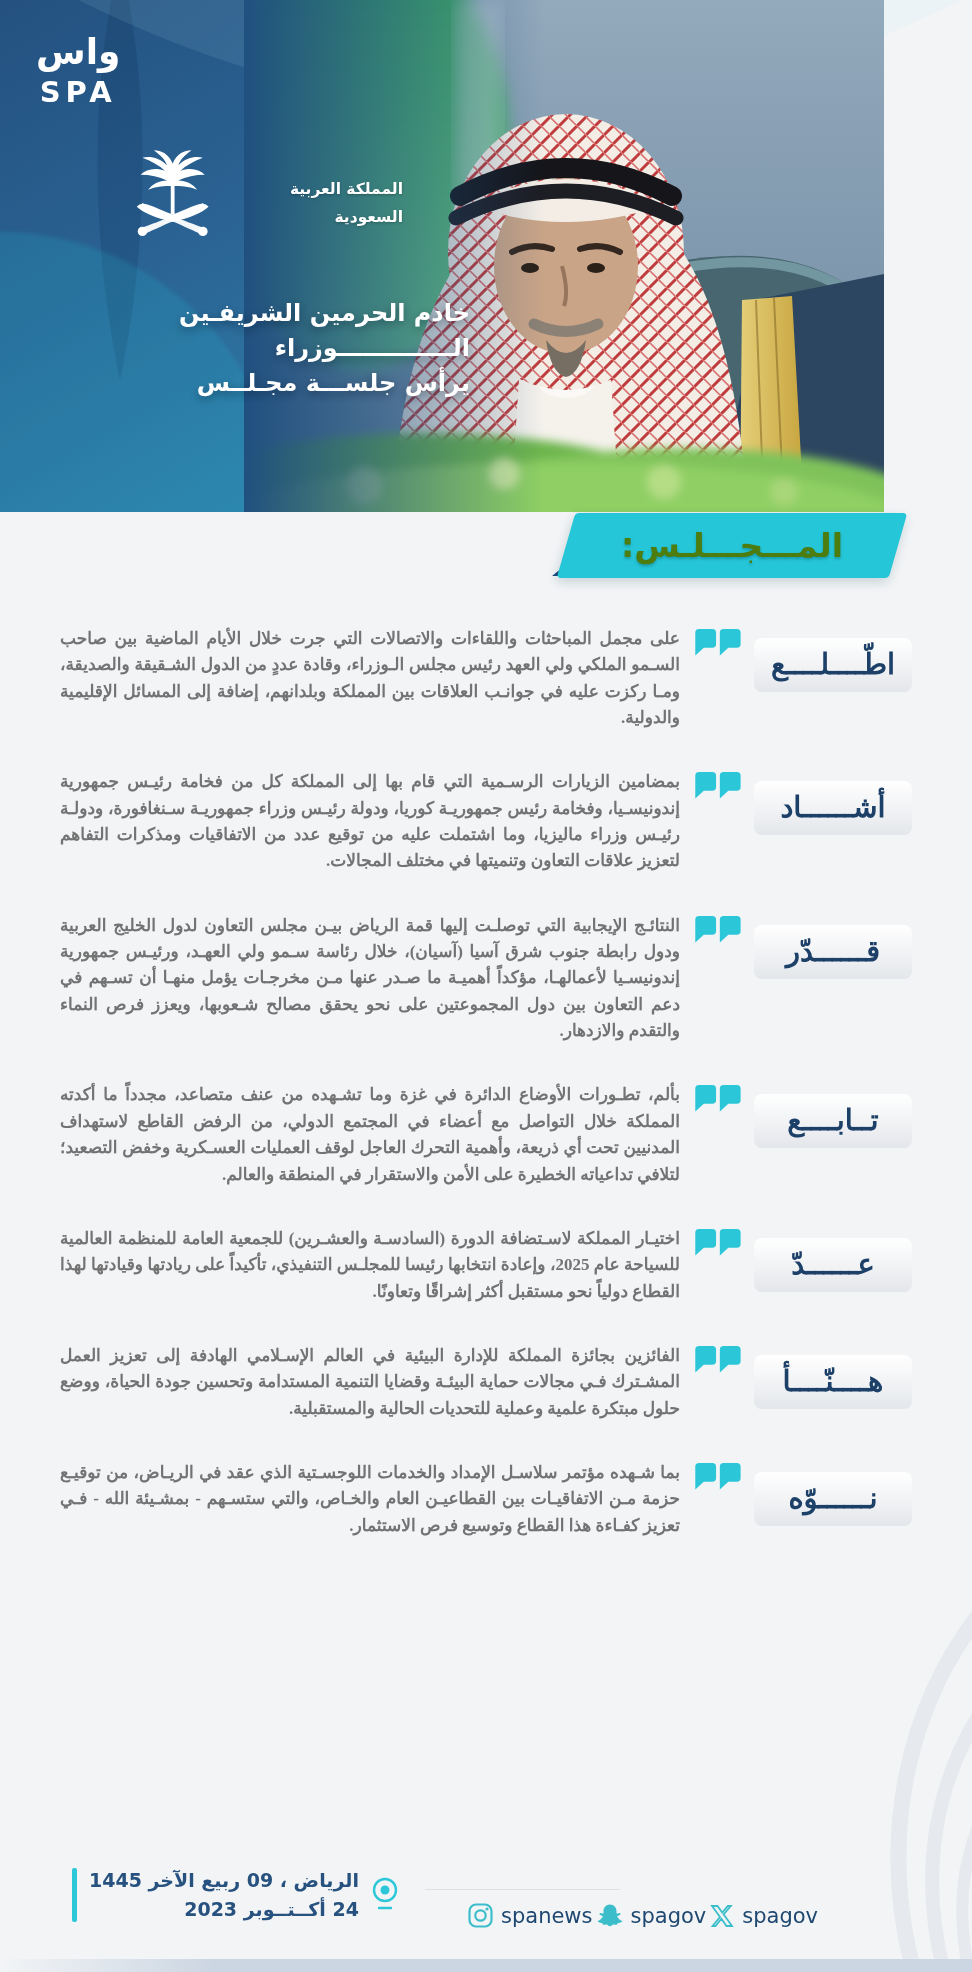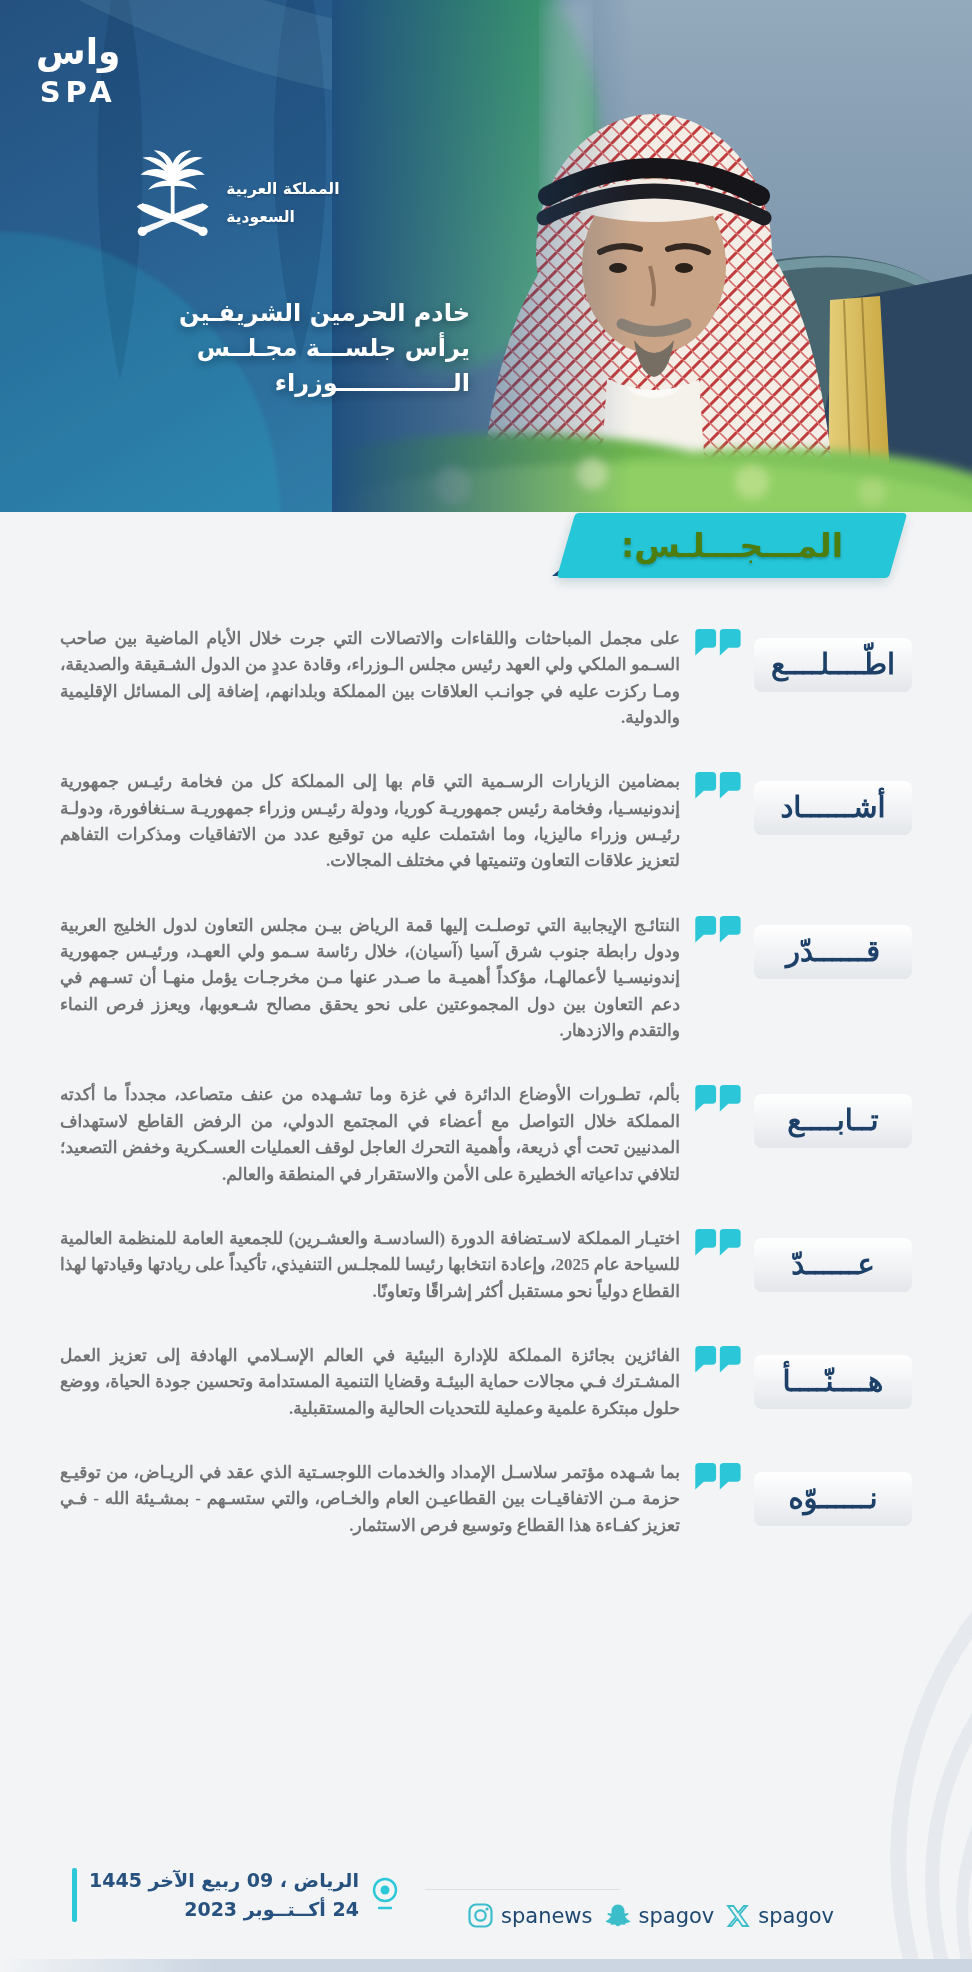--- a/index.html
+++ b/index.html
@@ -5,37 +5,37 @@
   * { margin:0; padding:0; box-sizing:border-box; }
   html,body { background:#e8eaec; }
   .poster {
     position:relative; width:972px; height:1972px; margin:0 auto;
     background:#f2f4f6; overflow:hidden;
     font-family:"DejaVu Sans", sans-serif;
   }
 
   
   .header {
-    position:absolute; top:0; left:0; width:972px; height:512px;
+    position:absolute; top:0; left:0; width:884px; height:512px;
     background:linear-gradient(150deg,#24517f 0%,#2a6394 34%,#2f7aa6 62%,#22a3b6 100%);
     padding-left:48px;
   }
   .header-swirls { position:absolute; inset:0; }
   .photo { position:absolute; top:0; right:0; width:640px; height:512px; }
 
   .spa-logo { position:absolute; top:34px; left:36px; color:#ffffff; text-align:center; line-height:1; }
   .spa-logo .ar { font-size:36px; font-weight:bold; letter-spacing:4px; }
   .spa-logo .en { font-size:29px; font-weight:bold; letter-spacing:5px; margin-top:8px; }
 
   .emblem-row {
     position:absolute; top:145px; left:133px; width:270px;
     display:flex; flex-direction:row-reverse; align-items:center; gap:14px;
     color:#ffffff; direction:rtl;
   }
-  .emblem-text { text-align:left; font-weight:bold; font-size:15.5px; line-height:1.8; text-shadow:0 1px 3px rgba(0,0,0,.25); }
+  .emblem-text { text-align:right; font-weight:bold; font-size:15.5px; line-height:1.8; text-shadow:0 1px 3px rgba(0,0,0,.25); }
 
   .main-title {
     position:absolute; top:296px; left:58px; width:412px;
     direction:rtl; text-align:right; color:#ffffff;
     font-size:24px; font-weight:bold; line-height:1.45;
     text-shadow:0 3px 8px rgba(0,20,40,.4);
     white-space:nowrap;
   }
 
   
@@ -73,21 +73,21 @@
   
   .footer-date {
     position:absolute; top:1866px; left:72px;
     display:flex; direction:rtl; align-items:center; gap:12px;
   }
   .date-lines { color:#27517e; font-weight:bold; font-size:19px; line-height:1.55; text-align:right; }
   .accent-bar { width:5px; height:54px; background:#2cc7d8; border-radius:2px; }
 
   .divider { position:absolute; top:1889px; left:425px; width:195px; height:1px; background:#dcе0e5; background:#dce0e5; }
 
-  .social { position:absolute; top:1903px; left:468px; display:flex; align-items:center; gap:12px; direction:ltr; }
+  .social { position:absolute; top:1903px; left:468px; display:flex; align-items:center; gap:4px; direction:ltr; }
   .social-item { display:flex; align-items:center; gap:8px; color:#1f4870; font-size:21px; cursor:pointer; }
 
   .bottom-strip {
     position:absolute; bottom:0; left:0; width:972px; height:13px;
     background:linear-gradient(90deg, rgba(204,214,226,0) 0%, #ccd6e2 22%, #ccd6e2 100%);
   }
   .palm-watermark { position:absolute; right:-24px; bottom:-8px; opacity:.75; }
 </style>
 </head>
 <body>
@@ -192,22 +192,22 @@
             <circle cx="74" cy="88" r="5"></circle>
         </g>
       </svg>
       <div class="emblem-text">
         <div>المملكة العربية السعودية</div>
       </div>
     </div>
 
     <div class="main-title">
       <div>خادم الحرمين الشريفـين</div>
+      <div>الــــــــــــــوزراء</div>
       <div>يرأس جلســـة مجـلــس</div>
-      <div>الــــــــــــــوزراء</div>
     </div>
   </div>
 
   <div class="banner-wrap">
     <div class="banner-fold"></div>
     <div class="banner"></div>
     <div class="banner-label">المـــجـــلـس:</div>
   </div>
 
   <div class="content">

